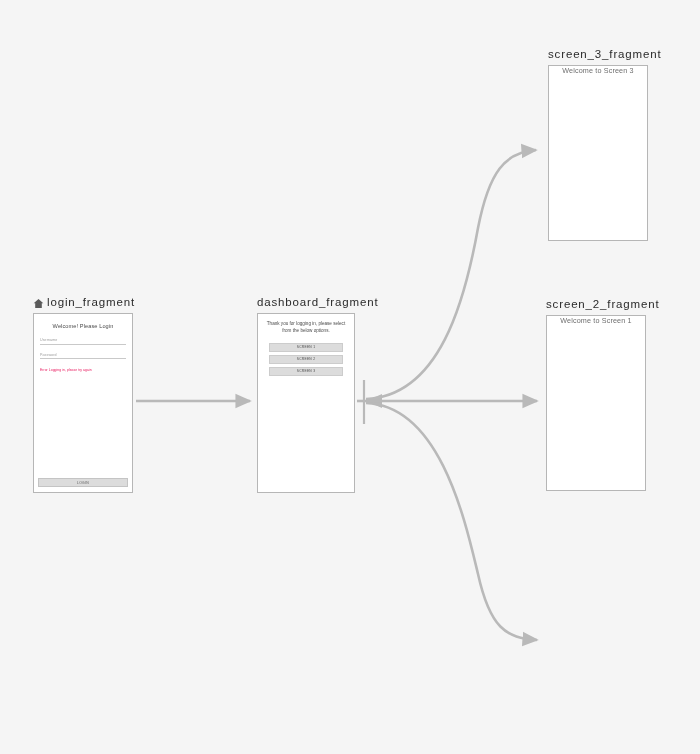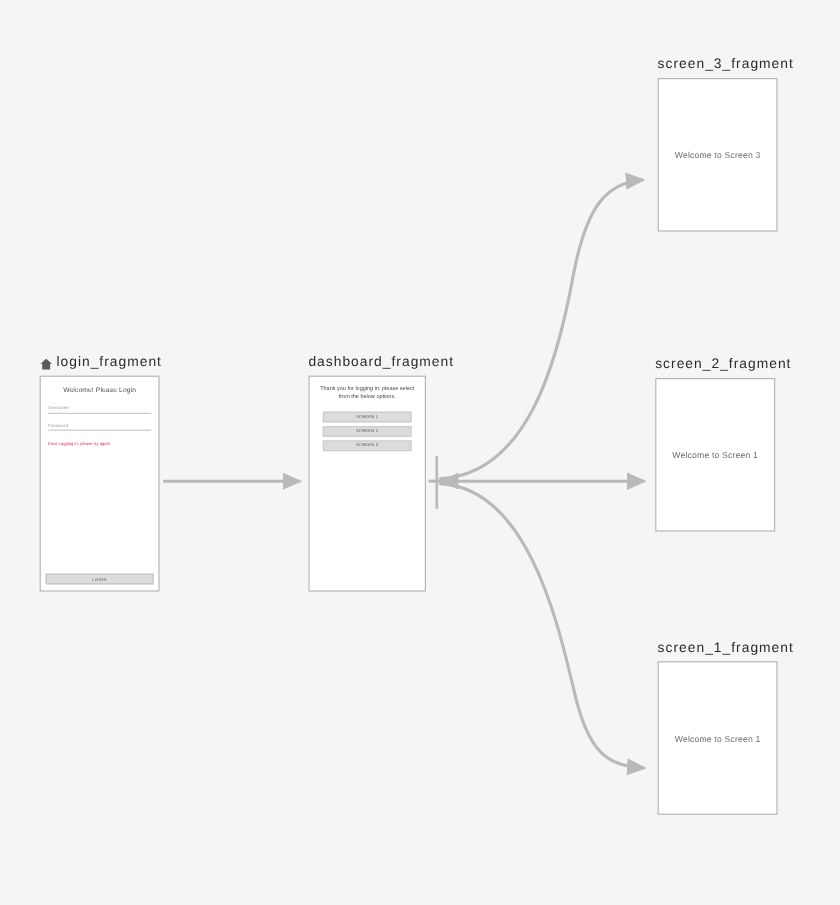--- a/index.html
+++ b/index.html
@@ -133,23 +133,22 @@
     align-items: center;
     justify-content: center;
     font-size: 3.3px;
     color: #4a4a4a;
     letter-spacing: 0.25px;
   }
 
   
   .screen-card {
     width: 100px;
-    height: 128px;
-    display: flex;
-    align-items: center;
+    height: 176px;
+    display: flex;
     justify-content: center;
   }
   .screen-text {
     font-size: 7.2px;
     color: #6d6d6d;
     letter-spacing: 0.15px;
   }
 </style>
 </head>
 <body>
@@ -234,22 +233,14 @@
 
   <div class="node" style="left:546px; top:298px;">
     <div class="node-label">
       <span>screen_2_fragment</span>
     </div>
     <div class="phone screen-card">
       <div class="screen-text">Welcome to Screen 1</div>
     </div>
   </div>
 
-  <div class="node" style="left:548px; top:534px;">
-    <div class="node-label">
-      <span>screen_1_fragment</span>
-    </div>
-    <div class="phone screen-card">
-      <div class="screen-text">Welcome to Screen 1</div>
-    </div>
-  </div>
 
 </div>
 
 </body></html>

